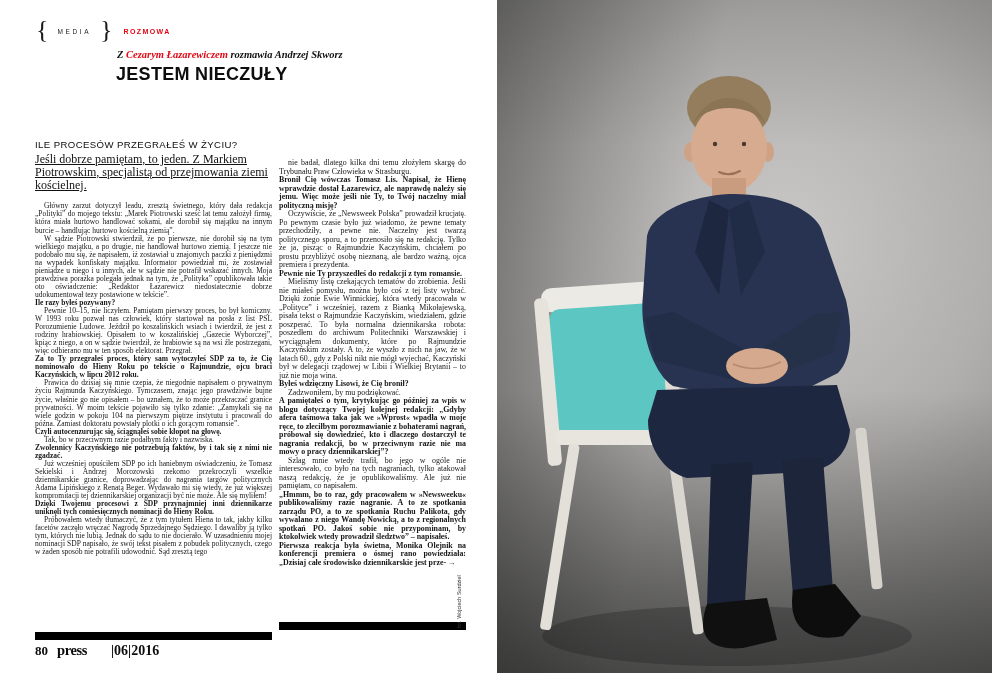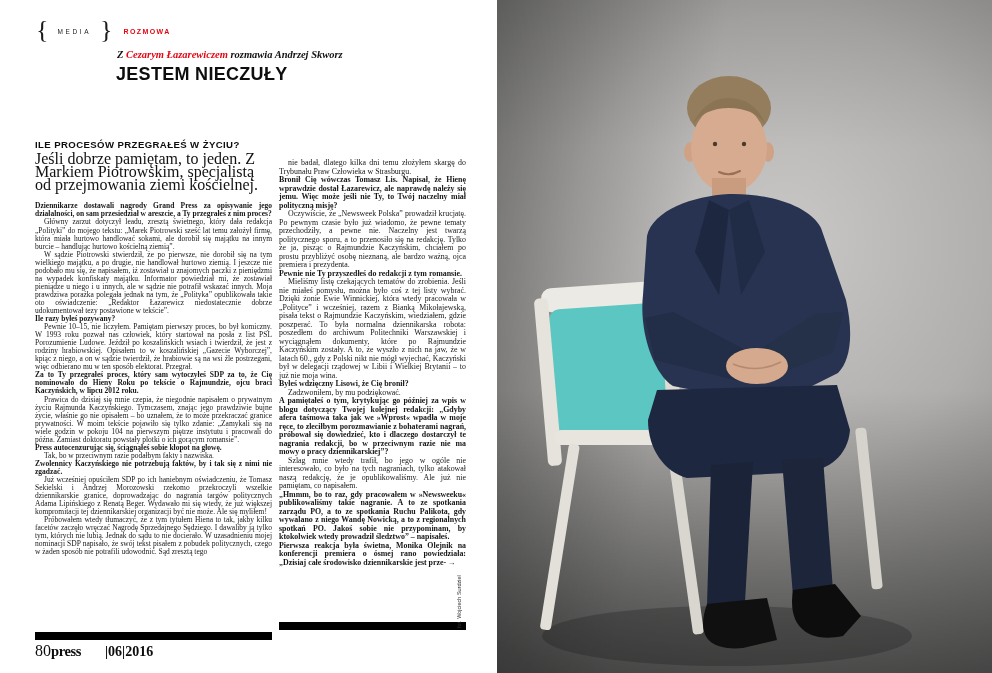--- a/index.html
+++ b/index.html
@@ -17,36 +17,36 @@
   
   .byline{position:absolute;left:117px;top:49px;font-family:"Liberation Serif",serif;
           font-style:italic;font-weight:700;font-size:10.5px;color:#111;white-space:nowrap;text-align:right;}
   .byline .red{color:var(--red);}
   .title{position:absolute;left:116px;top:64px;margin:0;font-family:"Liberation Sans",sans-serif;
          font-weight:800;font-size:18px;letter-spacing:.3px;color:#0d0d0d;}
 
   
   .col1{position:absolute;left:35px;top:139px;width:237px;}
   .col2{position:absolute;left:279px;top:140px;width:187px;margin-top:19px;}
-  .lede-q{margin:0 0 3px 0;font-family:"Liberation Sans",sans-serif;font-weight:700;
+  .lede-q{margin:0 0 3px 0;font-family:"Liberation Sans",sans-serif;font-weight:400;
           font-size:9.6px;letter-spacing:.4px;color:#0d0d0d;}
-  .lede-a{margin:0 0 11px 0;font-size:16px;line-height:12.8px;color:#111;}
+  .lede-a{margin:0 0 11px 0;font-size:12px;line-height:12.8px;color:#111;text-decoration:underline;}
   .body{font-size:7.5px;line-height:8.05px;text-align:justify;color:#161616;}
   .body2{font-size:7.9px;line-height:8.5px;}
   .body p{margin:0;}
   .body p.q{font-weight:700;}
   .body p.a{text-indent:9px;}
 
   
   .rule1{position:absolute;left:35px;top:632px;width:237px;height:8px;background:#000;}
   .rule2{position:absolute;left:279px;top:622px;width:187px;height:8px;background:#000;}
   .pagefoot{position:absolute;left:35px;top:642px;display:flex;align-items:baseline;color:#0d0d0d;}
-  .pagefoot .pn{font-family:"Liberation Serif",serif;font-weight:400;font-size:16px;}
+  .pagefoot .pn{font-family:"Liberation Serif",serif;font-weight:700;font-size:13px;}
   .pagefoot .logo{font-family:"Liberation Serif",serif;font-weight:700;font-size:14.5px;
-                  letter-spacing:-.4px;text-align:center;}
+                  letter-spacing:-.4px;margin-left:9px;text-align:center;}
   .pagefoot .meta{font-family:"Liberation Serif",serif;font-weight:700;font-size:14px;margin-left:24px;}
 
   
   .credit{position:absolute;left:456px;top:628px;transform:rotate(-90deg);transform-origin:0 0;
           font-family:"Liberation Sans",sans-serif;font-size:5.5px;color:#333;white-space:nowrap;}
 
   
   .photo{position:absolute;left:497px;top:0;width:495px;height:673px;margin:0;
      background:
        linear-gradient(100deg, rgba(0,0,0,.28), rgba(0,0,0,0) 38%),
@@ -67,47 +67,47 @@
   </header>
 
   <div class="byline"><span>Z </span><span class="red">Cezarym Łazarewiczem</span><span> rozmawia Andrzej Skworz</span></div>
 
   <h1 class="title">JESTEM NIECZUŁY</h1>
 
   <section class="col1">
     <h2 class="lede-q">ILE PROCESÓW PRZEGRAŁEŚ W ŻYCIU?</h2>
     <p class="lede-a">Jeśli dobrze pamiętam, to jeden. Z Markiem Piotrowskim, specjalistą od przejmowania ziemi kościelnej.</p>
     <div class="body">
-        <p class="q">Dziennikarze dostawali nagrody Grand Press za opisywanie jego działalności, on sam przesiedział w areszcie, a Ty przegrałeś z nim proces?</p>
         <p class="a">Główny zarzut dotyczył leadu, zresztą świetnego, który dała redakcja „Polityki” do mojego tekstu: „Marek Piotrowski sześć lat temu założył firmę, która miała hurtowo handlować sokami, ale dorobił się majątku na innym burcie – handlując hurtowo kościelną ziemią”.</p>
         <p class="a">W sądzie Piotrowski stwierdził, że po pierwsze, nie dorobił się na tym wielkiego majątku, a po drugie, nie handlował hurtowo ziemią. I jeszcze nie podobało mu się, że napisałem, iż zostawiał u znajomych paczki z pieniędzmi na wypadek konfiskaty majątku. Informator powiedział mi, że zostawiał pieniądze u niego i u innych, ale w sądzie nie potrafił wskazać innych. Moja prawdziwa porażka polegała jednak na tym, że „Polityka” opublikowała takie oto oświadczenie: „Redaktor Łazarewicz niedostatecznie dobrze udokumentował tezy postawione w tekście”.</p>
         <p class="q">Ile razy byłeś pozywany?</p>
         <p class="a">Pewnie 10–15, nie liczyłem. Pamiętam pierwszy proces, bo był komiczny. W 1993 roku pozwał nas człowiek, który startował na posła z list PSL Porozumienie Ludowe. Jeździł po koszalińskich wsiach i twierdził, że jest z rodziny hrabiowskiej. Opisałem to w koszalińskiej „Gazecie Wyborczej”, kpiąc z niego, a on w sądzie twierdził, że hrabiowie są na wsi źle postrzegani, więc odbierano mu w ten sposób elektorat. Przegrał.</p>
         <p class="q">Za to Ty przegrałeś proces, który sam wytoczyłeś SDP za to, że Cię nominowało do Hieny Roku po tekście o Rajmundzie, ojcu braci Kaczyńskich, w lipcu 2012 roku.</p>
         <p class="a">Prawica do dzisiaj się mnie czepia, że niegodnie napisałem o prywatnym życiu Rajmunda Kaczyńskiego. Tymczasem, znając jego prawdziwie bujne życie, właśnie go nie opisałem – bo uznałem, że to może przekraczać granice prywatności. W moim tekście pojawiło się tylko zdanie: „Zamykali się na wiele godzin w pokoju 104 na pierwszym piętrze instytutu i pracowali do późna. Zamiast doktoratu powstały plotki o ich gorącym romansie”.</p>
-        <p class="q">Press autocenzurując się, ściągnąłeś sobie kłopot na głowę.</p>
+        <p class="q">Czyli autocenzurując się, ściągnąłeś sobie kłopot na głowę.</p>
         <p class="a">Tak, bo w przeciwnym razie podałbym fakty i nazwiska.</p>
         <p class="q">Zwolennicy Kaczyńskiego nie potrzebują faktów, by i tak się z nimi nie zgadzać.</p>
         <p class="a">Już wcześniej opuściłem SDP po ich haniebnym oświadczeniu, że Tomasz Sekielski i Andrzej Morozowski rzekomo przekroczyli wszelkie dziennikarskie granice, doprowadzając do nagrania targów politycznych Adama Lipińskiego z Renatą Beger. Wydawało mi się wtedy, że już większej kompromitacji tej dziennikarskiej organizacji być nie może. Ale się myliłem!</p>
+        <p class="q">Dzięki Twojemu procesowi z SDP przynajmniej inni dziennikarze uniknęli tych comiesięcznych nominacji do Hieny Roku.</p>
         <p class="a">Próbowałem wtedy tłumaczyć, że z tym tytułem Hiena to tak, jakby kilku facetów zaczęło wręczać Nagrodę Sprzedajnego Sędziego. I dawaliby ją tylko tym, których nie lubią. Jednak do sądu to nie docierało. W uzasadnieniu mojej nominacji SDP napisało, że swój tekst pisałem z pobudek politycznych, czego w żaden sposób nie potrafili udowodnić. Sąd zresztą tego</p>
       </div>
   </section>
 
   <section class="col2">
     <div class="body body2">
         <p class="a">nie badał, dlatego kilka dni temu złożyłem skargę do Trybunału Praw Człowieka w Strasburgu.</p>
         <p class="q">Bronił Cię wówczas Tomasz Lis. Napisał, że Hienę wprawdzie dostał Łazarewicz, ale naprawdę należy się jemu. Więc może jeśli nie Ty, to Twój naczelny miał polityczną misję?</p>
         <p class="a">Oczywiście, że „Newsweek Polska” prowadził krucjatę. Po pewnym czasie było już wiadomo, że pewne tematy przechodziły, a pewne nie. Naczelny jest twarzą politycznego sporu, a to przenosiło się na redakcję. Tylko że ja, pisząc o Rajmundzie Kaczyńskim, chciałem po prostu przybliżyć osobę nieznaną, ale bardzo ważną, ojca premiera i prezydenta.</p>
         <p class="q">Pewnie nie Ty przyszedłeś do redakcji z tym romansie.</p>
         <p class="a">Mieliśmy listę czekających tematów do zrobienia. Jeśli nie miałeś pomysłu, można było coś z tej listy wybrać. Dzięki żonie Ewie Winnickiej, która wtedy pracowała w „Polityce” i wcześniej, razem z Bianką Mikołajewską, pisała tekst o Rajmundzie Kaczyńskim, wiedziałem, gdzie poszperać. To była normalna dziennikarska robota: poszedłem do archiwum Politechniki Warszawskiej i wyciągnąłem dokumenty, które po Rajmundzie Kaczyńskim zostały. A to, że wyszło z nich na jaw, że w latach 60., gdy z Polski nikt nie mógł wyjechać, Kaczyński był w delegacji rządowej w Libii i Wielkiej Brytanii – to już nie moja wina.</p>
         <p class="q">Byłeś wdzięczny Lisowi, że Cię bronił?</p>
         <p class="a">Zadzwoniłem, by mu podziękować.</p>
         <p class="q">A pamiętałeś o tym, krytykując go później za wpis w blogu dotyczący Twojej kolejnej redakcji: „Gdyby afera taśmowa taka jak we »Wprost« wpadła w moje ręce, to zleciłbym porozmawianie z bohaterami nagrań, próbował się dowiedzieć, kto i dlaczego dostarczył te nagrania redakcji, bo w przeciwnym razie nie ma mowy o pracy dziennikarskiej”?</p>
         <p class="a">Szlag mnie wtedy trafił, bo jego w ogóle nie interesowało, co było na tych nagraniach, tylko atakował naszą redakcję, że je opublikowaliśmy. Ale już nie pamiętam, co napisałem.</p>
-        <p class="q">„Hmmm, bo to raz, gdy pracowałem w »Newsweeku« publikowaliśmy takie nagranie. A to ze spotkania zarządu PO, a to ze spotkania Ruchu Palikota, gdy wywalano z niego Wandę Nowicką, a to z regionalnych spotkań PO. Jakoś sobie nie przypominam, by ktokolwiek wtedy prowadził śledztwo” – napisałeś.</p>
+        <p class="q">„Hmmm, bo to raz, gdy pracowałem w »Newsweeku« publikowaliśmy razie nagranie. A to ze spotkania zarządu PO, a to ze spotkania Ruchu Palikota, gdy wywalano z niego Wandę Nowicką, a to z regionalnych spotkań PO. Jakoś sobie nie przypominam, by ktokolwiek wtedy prowadził śledztwo” – napisałeś.</p>
         <p class="q">Pierwsza reakcja była świetna, Monika Olejnik na konferencji premiera o ósmej rano powiedziała: „Dzisiaj całe środowisko dziennikarskie jest prze- →</p>
       </div>
   </section>
 
   <div class="rule1"></div>
   <div class="rule2"></div>
 
   <div class="pagefoot">
     <span class="pn">80</span>
     <span class="logo">press</span>

